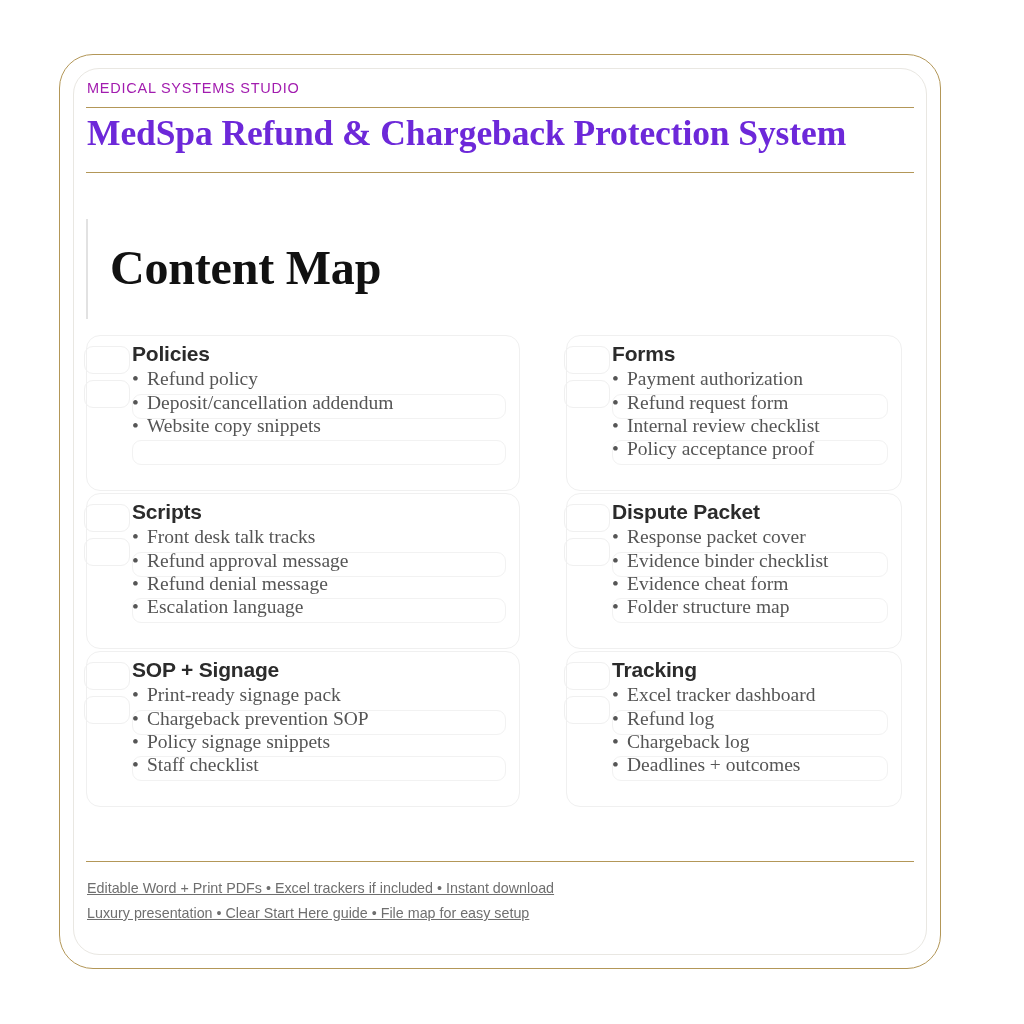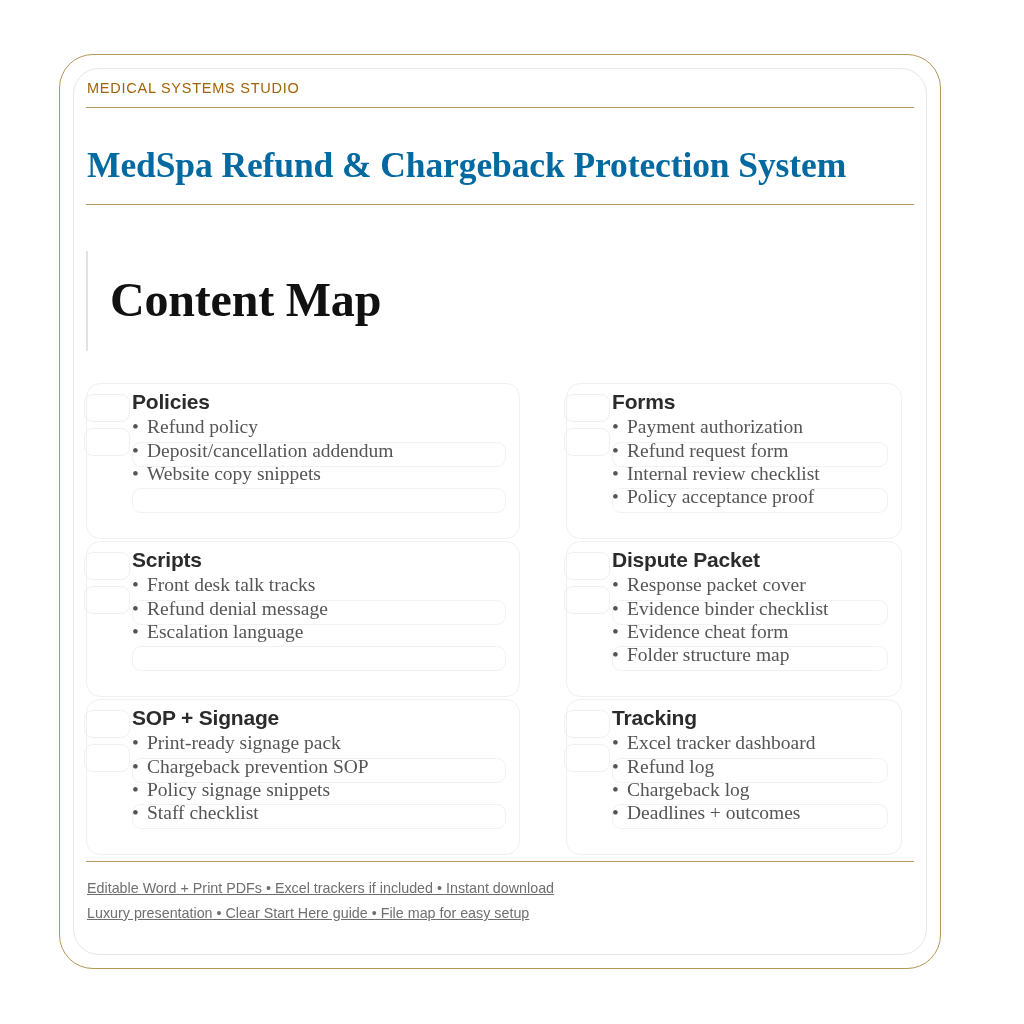--- a/index.html
+++ b/index.html
@@ -44,40 +44,39 @@
     left: 26px;
     top: 15px;
     right: 26px;
     bottom: 15px;
   }
 
   
   .eyebrow {
     font-size: 14.5px;
     letter-spacing: 0.75px;
-    color: #a16207;
+    color: #a21caf;
     padding-left: 1px;
     margin-top: 10px;
     white-space: nowrap;
   }
   .rule-gold {
     height: 0;
     border-top: 1.6px solid #b39758;
     margin-top: 11px;
   }
   .doc-title {
     font-family: "Liberation Serif", serif;
     font-weight: bold;
     font-size: 35.5px;
     line-height: 1.12;
-    color: #0369a1;
+    color: #6d28d9;
     letter-spacing: -0.1px;
     padding: 6px 0 7px 1px;
     white-space: nowrap;
-    margin-top: 32px;
   }
 
   
   .section {
     position: relative;
     margin-top: 44px;
     padding-left: 24px;
     height: 104px;
   }
   .section-bar {
@@ -99,21 +98,21 @@
   }
 
   
   .grid {
     position: relative;
     margin-top: 14px;
     height: 460px;
   }
   .col {
     position: absolute;
-    top: 16px;
+    top: 0;
   }
   .col-left  { left: 0px;   width: 434px; }
   .col-right { left: 480px; width: 336px; }
 
   .card {
     position: relative;
     height: 156px;
     margin-bottom: 2px;
   }
   
@@ -243,20 +242,21 @@
         <div class="card">
           <div class="frame"></div>
           <div class="chip c1"></div>
           <div class="chip c2"></div>
           <div class="strip s1"></div>
           <div class="strip s2"></div>
           <div class="card-body">
             <div class="card-title">Scripts</div>
             <ul class="card-list">
               <li><span class="bullet">•</span><span>Front desk talk tracks</span></li>
+              <li><span class="bullet">•</span><span>Refund approval message</span></li>
               <li><span class="bullet">•</span><span>Refund denial message</span></li>
               <li><span class="bullet">•</span><span>Escalation language</span></li>
             </ul>
           </div>
         </div>
 
         <div class="card">
           <div class="frame"></div>
           <div class="chip c1"></div>
           <div class="chip c2"></div>

